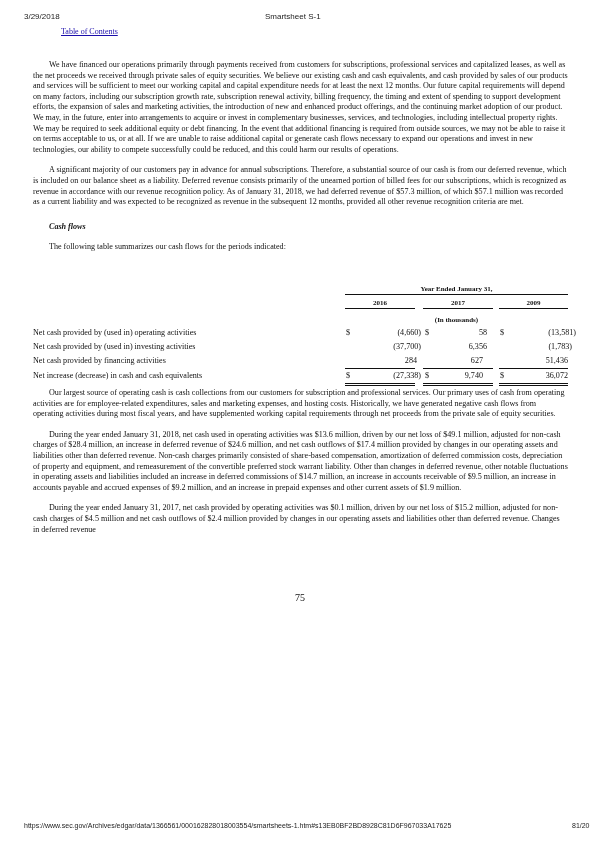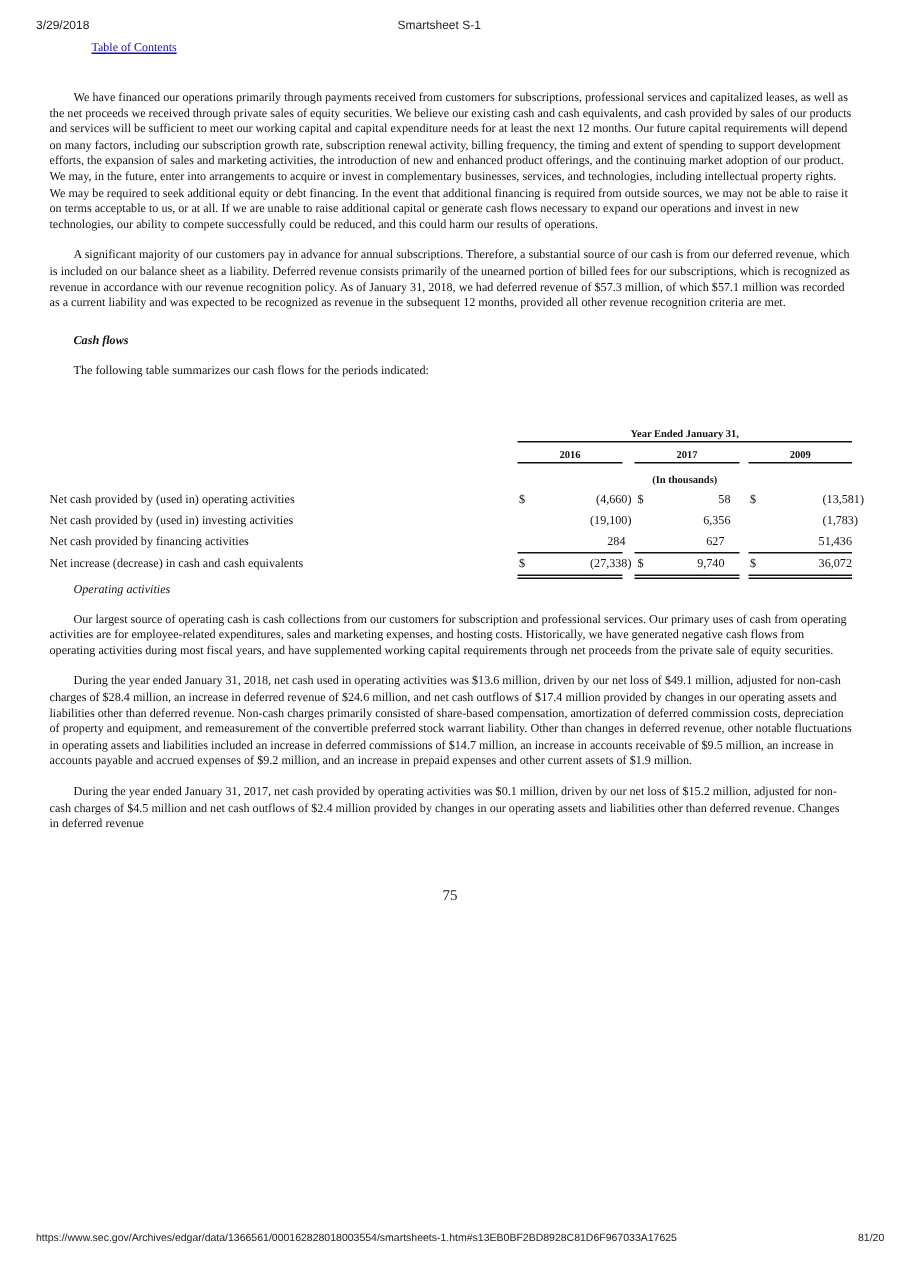--- a/index.html
+++ b/index.html
@@ -53,21 +53,21 @@
     <span class="lbl">Net cash provided by (used in) operating activities</span>
     <span class="cur" style="left:313px;">$</span>
     <span class="val" style="left:320px;width:68px;">(4,660)</span>
     <span class="cur" style="left:392px;">$</span>
     <span class="val" style="left:400px;width:54px;">58</span>
     <span class="cur" style="left:467px;">$</span>
     <span class="val" style="left:480px;width:63px;">(13,581)</span>
   </div>
   <div class="row" style="top:57px;">
     <span class="lbl">Net cash provided by (used in) investing activities</span>
-    <span class="val" style="left:320px;width:68px;">(19,100)</span>
+    <span class="val" style="left:320px;width:68px;">(37,700)</span>
     <span class="val" style="left:400px;width:54px;">6,356</span>
     <span class="val" style="left:476px;width:63px;">(1,783)</span>
   </div>
   <div class="row" style="top:71px;">
     <span class="lbl">Net cash provided by financing activities</span>
     <span class="val" style="left:320px;width:64px;">284</span>
     <span class="val" style="left:400px;width:50px;">627</span>
     <span class="val" style="left:476px;width:59px;">51,436</span>
   </div>
   <div class="rule" style="top:83px;left:312px;width:70px;"></div>
@@ -81,21 +81,20 @@
     <span class="val" style="left:400px;width:50px;">9,740</span>
     <span class="cur" style="left:467px;">$</span>
     <span class="val" style="left:476px;width:59px;">36,072</span>
   </div>
   <div class="drule" style="top:98px;left:312px;width:70px;"></div>
   <div class="drule" style="top:98px;left:390px;width:70px;"></div>
   <div class="drule" style="top:98px;left:466px;width:69px;"></div>
 </div>
 
 <div class="doc" style="top:388px;">
-  <div class="subhead2" style="margin-top:0;">Operating activities</div>
   <p>Our largest source of operating cash is cash collections from our customers for subscription and professional services. Our primary uses of cash from operating activities are for employee-related expenditures, sales and marketing expenses, and hosting costs. Historically, we have generated negative cash flows from operating activities during most fiscal years, and have supplemented working capital requirements through net proceeds from the private sale of equity securities.</p>
   <p>During the year ended January 31, 2018, net cash used in operating activities was $13.6 million, driven by our net loss of $49.1 million, adjusted for non-cash charges of $28.4 million, an increase in deferred revenue of $24.6 million, and net cash outflows of $17.4 million provided by changes in our operating assets and liabilities other than deferred revenue. Non-cash charges primarily consisted of share-based compensation, amortization of deferred commission costs, depreciation of property and equipment, and remeasurement of the convertible preferred stock warrant liability. Other than changes in deferred revenue, other notable fluctuations in operating assets and liabilities included an increase in deferred commissions of $14.7 million, an increase in accounts receivable of $9.5 million, an increase in accounts payable and accrued expenses of $9.2 million, and an increase in prepaid expenses and other current assets of $1.9 million.</p>
   <p>During the year ended January 31, 2017, net cash provided by operating activities was $0.1 million, driven by our net loss of $15.2 million, adjusted for non-cash charges of $4.5 million and net cash outflows of $2.4 million provided by changes in our operating assets and liabilities other than deferred revenue. Changes in deferred revenue</p>
 </div>
 
 <div class="pageno">75</div>
 
 <div class="footer footer-url">https://www.sec.gov/Archives/edgar/data/1366561/000162828018003554/smartsheets-1.htm#s13EB0BF2BD8928C81D6F967033A17625</div>
 <div class="footer footer-page">81/20</div>
 

